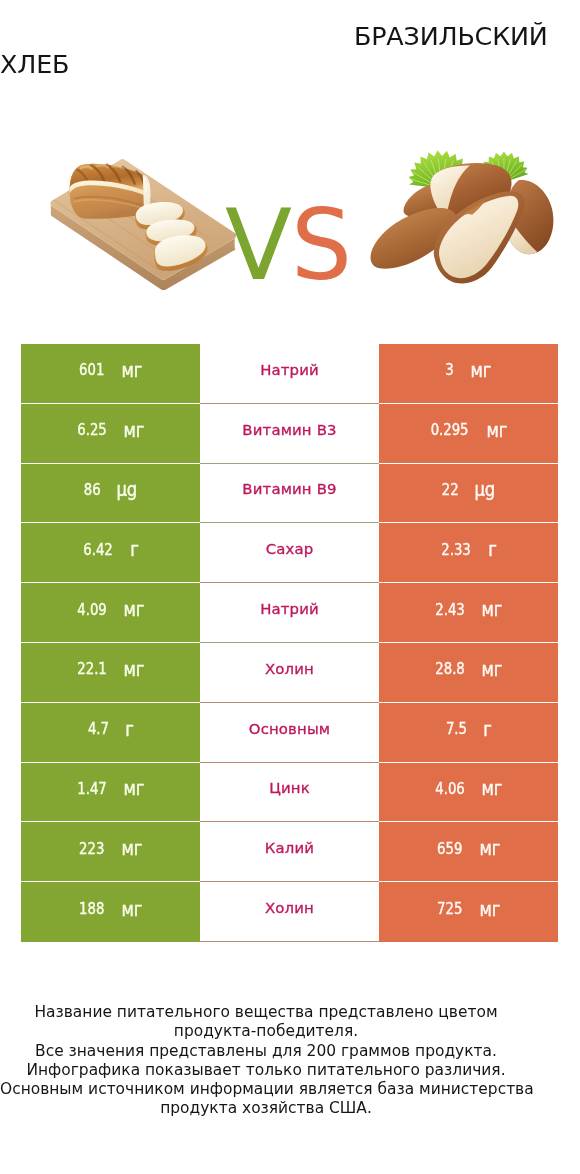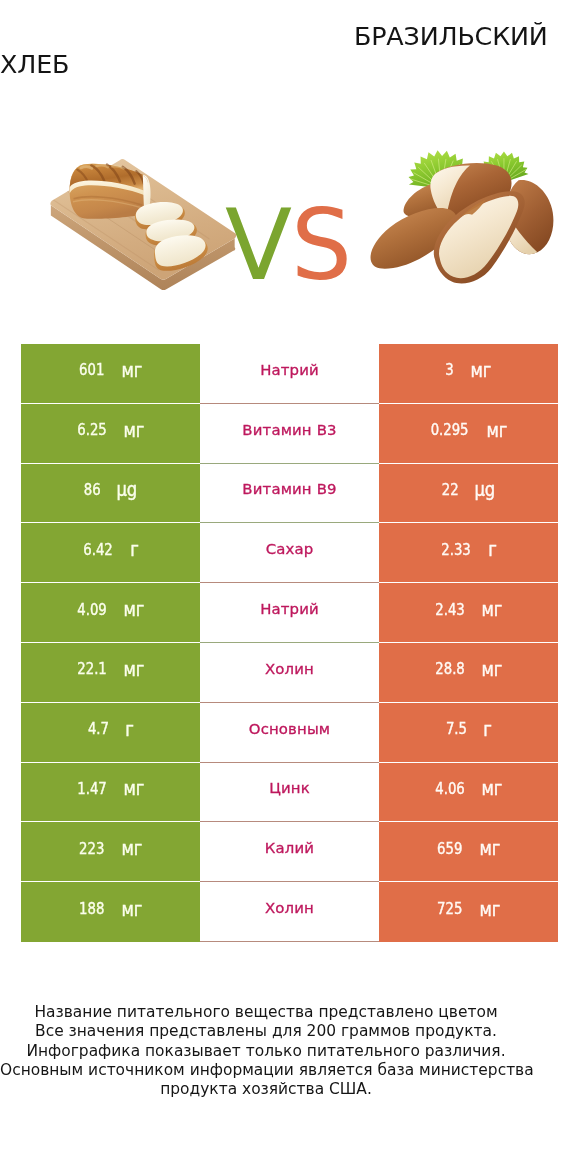--- a/index.html
+++ b/index.html
@@ -402,19 +402,20 @@
         </div>
         <div class="cell cright">
           <span class="val num">725</span>
           <span class="val u">мг</span>
         </div>
       </div>
     </div>
 
   <div id="footer">
       <div>Название питательного вещества представлено цветом</div>
+      <div>продукта-победителя.</div>
       <div>Все значения представлены для 200 граммов продукта.</div>
       <div>Инфографика показывает только питательного различия.</div>
       <div>Основным источником информации является база министерства</div>
       <div>продукта хозяйства США.</div>
     </div>
 
 </div>
 
 </body></html>

